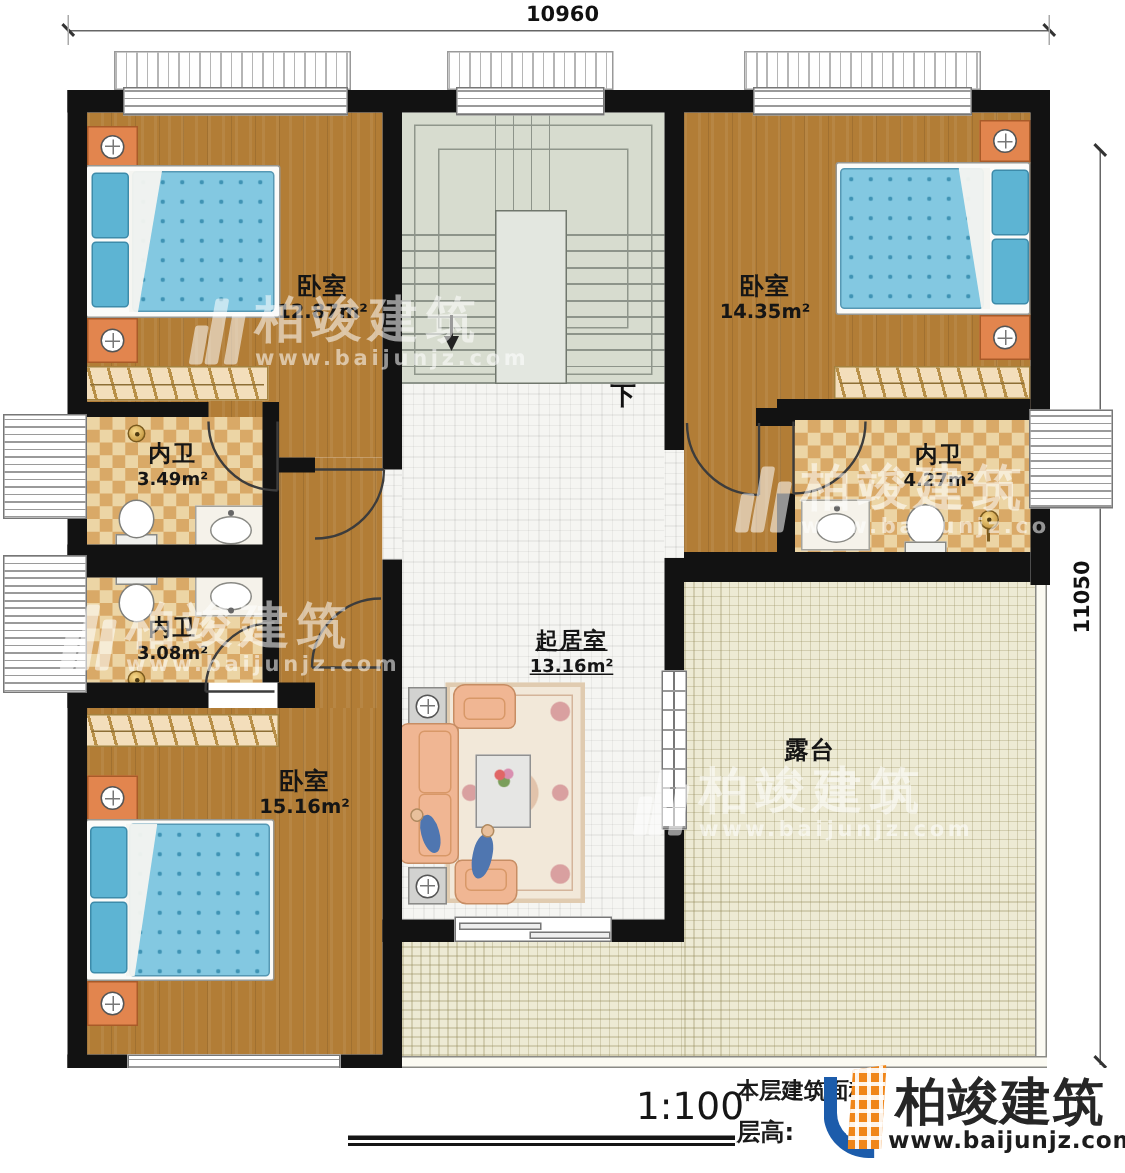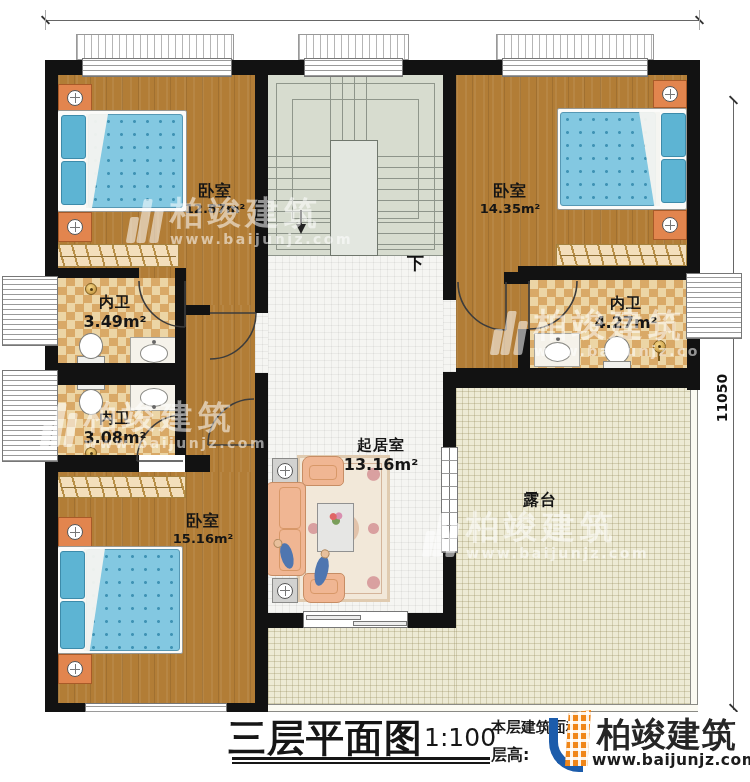--- a/index.html
+++ b/index.html
@@ -80,21 +80,21 @@
     background:radial-gradient(circle at 30% 40%,#e06666 0 3px,transparent 4px),
       radial-gradient(circle at 70% 35%,#d98fb0 0 3px,transparent 4px),
       radial-gradient(circle at 50% 70%,#7a9e5a 0 3.5px,transparent 4.5px);}
   .person{background:#4f76b0;border-radius:45% 45% 50% 50%;}
   .head{position:absolute;background:#e8c09c;border:1px solid #b08a60;border-radius:50%;width:9px;height:9px;}
   
   .rlabel{text-align:center;font-weight:bold;color:#151515;line-height:1.25;z-index:7;}
   .rname{display:block;font-size:16px;letter-spacing:1px;}
   .rarea{display:block;font-size:13px;}
   .sm .rname{font-size:15px;}
-  .sm .rarea{font-size:16px;}
+  .sm .rarea{font-size:12px;}
   .downlbl{font-size:17px;font-weight:bold;color:#111;z-index:7;}
   
   .dimline{background:#666;}
   .tick{width:11px;height:2px;background:#333;transform:rotate(45deg);}
   .dimtext{font-size:14px;font-weight:bold;color:#111;text-align:center;}
   .ext{background:#aaa;}
   
   .wm{display:flex;align-items:center;gap:8px;pointer-events:none;opacity:.55;z-index:8;}
   .wm-mark{position:relative;width:34px;height:44px;flex:0 0 auto;}
   .wm-mark i{position:absolute;bottom:0;width:9px;background:#fff;border-radius:2px;transform:skewX(-10deg);}
@@ -324,28 +324,29 @@
   </div>
   <div class="abs rlabel sm" style="left:80px;top:409px;width:70px;">
     <span class="rname">内卫</span>
     <span class="rarea">3.08m²</span>
   </div>
   <div class="abs rlabel sm" style="left:588px;top:294px;width:76px;">
     <span class="rname">内卫</span>
     <span class="rarea">4.27m²</span>
   </div>
   <div class="abs downlbl" style="left:407px;top:252px;">下</div>
-  <div class="abs rlabel sm" style="left:338px;top:436px;width:86px;">
+  <div class="abs rlabel sm" style="left:338px;top:418px;width:86px;text-decoration:underline;">
     <span class="rname">起居室</span>
     <span class="rarea">13.16m²</span>
   </div>
   <div class="abs rlabel" style="left:505px;top:490px;width:70px;">
     <span class="rname">露台</span>
   </div>
 
+  <div class="abs dimtext" style="left:300px;top:2px;width:150px;">10960</div>
   <div class="abs dimline" style="left:45px;top:20px;width:655px;height:1px;"></div>
   <div class="abs tick" style="left:40px;top:19px;"></div>
   <div class="abs tick" style="left:694px;top:19px;"></div>
   <div class="abs ext" style="left:45px;top:10px;width:1px;height:20px;"></div>
   <div class="abs ext" style="left:699px;top:10px;width:1px;height:20px;"></div>
   <div class="abs dimline" style="left:733px;top:100px;width:1px;height:610px;"></div>
   <div class="abs tick" style="left:728px;top:99px;"></div>
   <div class="abs tick" style="left:728px;top:707px;"></div>
   <div class="abs dimtext" style="left:690px;top:390px;width:64px;transform:rotate(-90deg);">11050</div>
 
@@ -388,21 +389,20 @@
         <i class="b2"></i>
         <i class="b3"></i>
       </span>
     <span class="wm-text">
         <b class="wm-cn">柏竣建筑</b>
         <b class="wm-url">www.baijunjz.com</b>
       </span>
   </div>
 
   <div class="footer">
-    <span class="f-title">三层平面图</span>
     <span class="f-underline"></span>
     <span class="f-scale">1:100</span>
     <span class="f-info1">本层建筑面积:</span>
     <span class="f-info2">层高:</span>
     <span class="f-logo">
       <span class="logo-blue"></span>
       <span class="logo-orange"></span>
     </span>
     <span class="f-brand">柏竣建筑</span>
     <span class="f-url">www.baijunjz.com</span>

